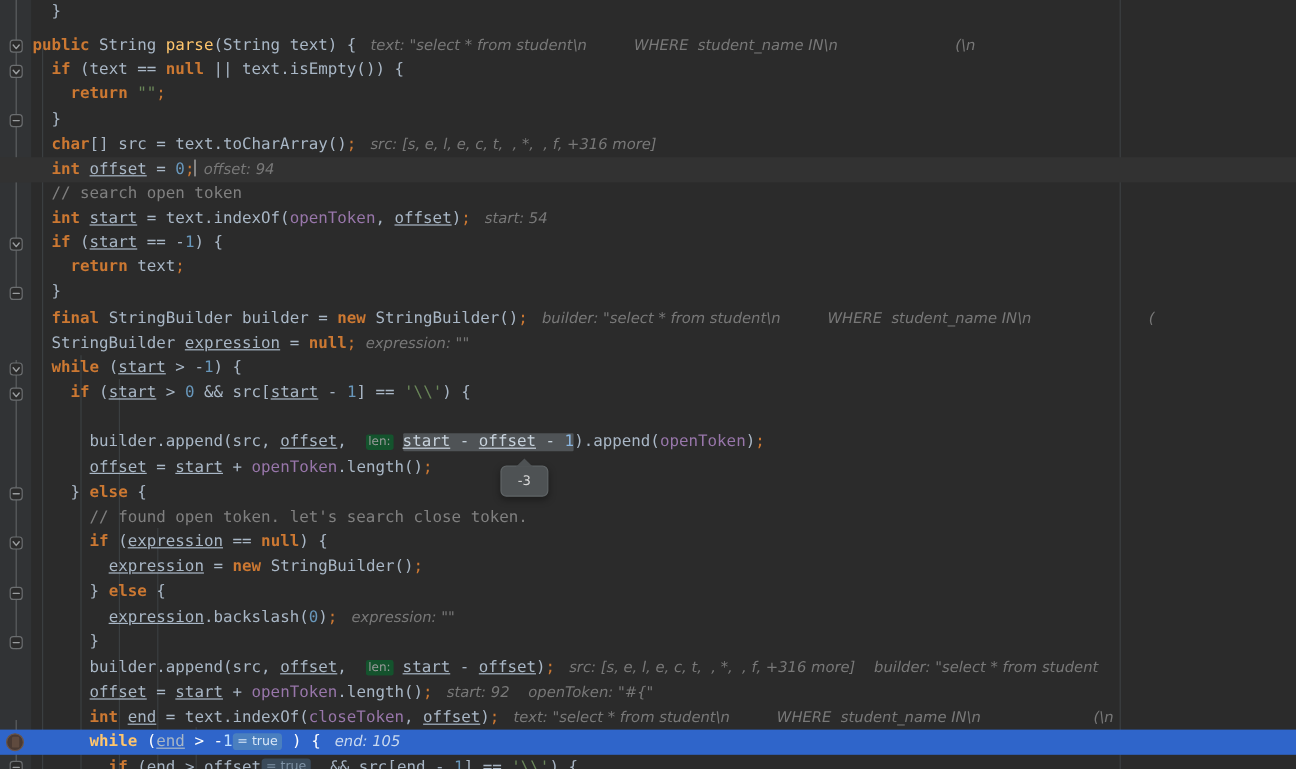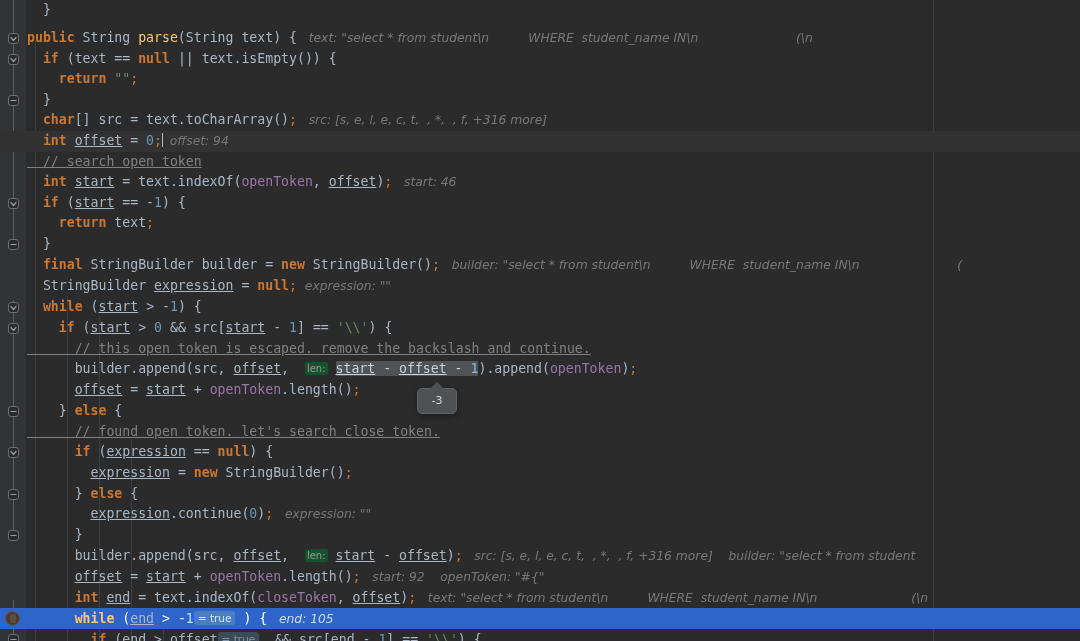--- a/index.html
+++ b/index.html
@@ -99,21 +99,21 @@
   .row.exec .kw      { color: #ffc66d; }
   .row.exec .num     { color: #bfe0ff; }
   .row.exec .plain   { color: #ffffff; }
   .row.exec .hint    { color: #c9d9ee; }
 
   
   .kw      { color: #cc7832; font-weight: bold; }
   .plain   { color: #a9b7c6; }
   .str     { color: #6a8759; }
   .num     { color: #6897bb; }
-  .com     { color: #808080; font-style: normal; text-decoration: underline; }
+  .com     { color: #808080; font-style: normal; }
   .meth    { color: #ffc66d; }
   .fld     { color: #9876aa; }
   .ident   { color: #a9b7c6; }
   .local   { color: #a9b7c6; text-decoration: underline; }
   .semi    { color: #cc7832; }
 
   
   .hint {
     color: #787878;
     font-style: italic;
@@ -309,37 +309,36 @@
     </div>
   <div id="codelayer">
       <div class="row" style="top: 0px;"><span class="txt"><span class="plain">  }</span></span></div>
       <div class="row" style="top: 28px;"><span class="txt"><span class="kw">public </span><span class="ident">String </span><span class="meth">parse</span><span class="plain">(</span><span class="ident">String text</span><span class="plain">) {</span><span class="hint">   text: "select * from student\n          WHERE  student_name IN\n                         (\n</span></span></div>
       <div class="row" style="top: 49px; padding-left: 29px;"><span class="txt"><span class="kw">  if </span><span class="plain">(text == </span><span class="kw">null</span><span class="plain"> || text.isEmpty()) {</span></span></div>
       <div class="row" style="top: 69px;"><span class="txt"><span class="kw">    return </span><span class="str">""</span><span class="semi">;</span></span></div>
       <div class="row" style="top: 90px;"><span class="txt"><span class="plain">  }</span></span></div>
       <div class="row" style="top: 110px;"><span class="txt"><span class="kw">  char</span><span class="plain">[] src = text.toCharArray()</span><span class="semi">;</span><span class="hint">   src: [s, e, l, e, c, t,  , *,  , f, +316 more]</span></span></div>
       <div class="row current" style="top: 131px;"><span class="txt"><span class="kw">  int </span><span class="local">offset</span><span class="plain"> = </span><span class="num">0</span><span class="semi">;</span><span class="caret"></span><span class="hint">  offset: 94</span></span></div>
       <div class="row" style="top: 152px;"><span class="txt"><span class="com">  // search open token</span></span></div>
-      <div class="row" style="top: 172px;"><span class="txt"><span class="kw">  int </span><span class="local">start</span><span class="plain"> = text.indexOf(</span><span class="fld">openToken</span><span class="plain">, </span><span class="local">offset</span><span class="plain">)</span><span class="semi">;</span><span class="hint">   start: 46</span></span></div>
+      <div class="row" style="top: 172px;"><span class="txt"><span class="kw">  int </span><span class="local">start</span><span class="plain"> = text.indexOf(</span><span class="fld">openToken</span><span class="plain">, </span><span class="local">offset</span><span class="plain">)</span><span class="semi">;</span><span class="hint">   start: 54</span></span></div>
       <div class="row" style="top: 193px;"><span class="txt"><span class="kw">  if </span><span class="plain">(</span><span class="local">start</span><span class="plain"> == -</span><span class="num">1</span><span class="plain">) {</span></span></div>
       <div class="row" style="top: 213px;"><span class="txt"><span class="kw">    return </span><span class="plain">text</span><span class="semi">;</span></span></div>
       <div class="row" style="top: 234px;"><span class="txt"><span class="plain">  }</span></span></div>
       <div class="row" style="top: 255px;"><span class="txt"><span class="kw">  final </span><span class="ident">StringBuilder builder</span><span class="plain"> = </span><span class="kw">new </span><span class="ident">StringBuilder</span><span class="plain">()</span><span class="semi">;</span><span class="hint">   builder: "select * from student\n          WHERE  student_name IN\n                         (</span></span></div>
       <div class="row" style="top: 276px;"><span class="txt"><span class="ident">  StringBuilder </span><span class="local">expression</span><span class="plain"> = </span><span class="kw">null</span><span class="semi">;</span><span class="hint">  expression: ""</span></span></div>
       <div class="row" style="top: 297px;"><span class="txt"><span class="kw">  while </span><span class="plain">(</span><span class="local">start</span><span class="plain"> &gt; -</span><span class="num">1</span><span class="plain">) {</span></span></div>
       <div class="row" style="top: 318px;"><span class="txt"><span class="kw">    if </span><span class="plain">(</span><span class="local">start</span><span class="plain"> &gt; </span><span class="num">0</span><span class="plain"> &amp;&amp; src[</span><span class="local">start</span><span class="plain"> - </span><span class="num">1</span><span class="plain">] == </span><span class="str">'\\'</span><span class="plain">) {</span></span></div>
-      <div class="row" style="top: 339px;"><span class="txt"><span class="com">      // this open token is escaped. remove the backslash and continue.</span></span></div>
       <div class="row" style="top: 359px;"><span class="txt"><span class="plain">      builder.append(src, </span><span class="local">offset</span><span class="plain">,  </span><span class="paramhint">len:</span><span class="plain"> </span><span class="sel"><span class="local">start</span><span class="plain"> - </span><span class="local">offset</span><span class="plain"> - </span><span class="num">1</span></span><span class="plain">).append(</span><span class="fld">openToken</span><span class="plain">)</span><span class="semi">;</span></span></div>
       <div class="row" style="top: 380px;"><span class="txt"><span class="plain">      </span><span class="local">offset</span><span class="plain"> = </span><span class="local">start</span><span class="plain"> + </span><span class="fld">openToken</span><span class="plain">.length()</span><span class="semi">;</span></span></div>
       <div class="row" style="top: 401px;"><span class="txt"><span class="plain">    } </span><span class="kw">else</span><span class="plain"> {</span></span></div>
       <div class="row" style="top: 422px;"><span class="txt"><span class="com">      // found open token. let's search close token.</span></span></div>
       <div class="row" style="top: 442px;"><span class="txt"><span class="kw">      if </span><span class="plain">(</span><span class="local">expression</span><span class="plain"> == </span><span class="kw">null</span><span class="plain">) {</span></span></div>
       <div class="row" style="top: 463px;"><span class="txt"><span class="plain">        </span><span class="local">expression</span><span class="plain"> = </span><span class="kw">new </span><span class="ident">StringBuilder</span><span class="plain">()</span><span class="semi">;</span></span></div>
       <div class="row" style="top: 484px;"><span class="txt"><span class="plain">      } </span><span class="kw">else</span><span class="plain"> {</span></span></div>
-      <div class="row" style="top: 504px;"><span class="txt"><span class="plain">        </span><span class="local">expression</span><span class="plain">.continue(</span><span class="num">0</span><span class="plain">)</span><span class="semi">;</span><span class="hint">   expression: ""</span></span></div>
+      <div class="row" style="top: 504px;"><span class="txt"><span class="plain">        </span><span class="local">expression</span><span class="plain">.backslash(</span><span class="num">0</span><span class="plain">)</span><span class="semi">;</span><span class="hint">   expression: ""</span></span></div>
       <div class="row" style="top: 525px;"><span class="txt"><span class="plain">      }</span></span></div>
       <div class="row" style="top: 546px;"><span class="txt"><span class="plain">      builder.append(src, </span><span class="local">offset</span><span class="plain">,  </span><span class="paramhint">len:</span><span class="plain"> </span><span class="local">start</span><span class="plain"> - </span><span class="local">offset</span><span class="plain">)</span><span class="semi">;</span><span class="hint">   src: [s, e, l, e, c, t,  , *,  , f, +316 more]    builder: "select * from student</span></span></div>
       <div class="row" style="top: 567px;"><span class="txt"><span class="plain">      </span><span class="local">offset</span><span class="plain"> = </span><span class="local">start</span><span class="plain"> + </span><span class="fld">openToken</span><span class="plain">.length()</span><span class="semi">;</span><span class="hint">   start: 92    openToken: "#{"</span></span></div>
       <div class="row" style="top: 588px;"><span class="txt"><span class="kw">      int </span><span class="local">end</span><span class="plain"> = text.indexOf(</span><span class="fld">closeToken</span><span class="plain">, </span><span class="local">offset</span><span class="plain">)</span><span class="semi">;</span><span class="hint">   text: "select * from student\n          WHERE  student_name IN\n                        (\n</span></span></div>
       <div class="row exec" style="top: 608px;"><span class="txt"><span class="kw">      while </span><span class="plain">(</span><span class="local">end</span><span class="plain"> &gt; -</span><span class="num">1</span><span class="truechip">= true</span><span class="plain"> ) {</span><span class="hint">   end: 105</span></span></div>
       <div class="row" style="top: 629px;"><span class="txt"><span class="kw">        if </span><span class="plain">(</span><span class="local">end</span><span class="plain"> &gt; </span><span class="local">offset</span><span class="truechip dim">= true</span><span class="plain">  &amp;&amp; src[</span><span class="local">end</span><span class="plain"> - </span><span class="num">1</span><span class="plain">] == </span><span class="str">'\\'</span><span class="plain">) {</span></span></div>
     </div>
 
   <div id="value-tip" style="left: 417px; top: 388px;">
     <span class="tail"></span>

